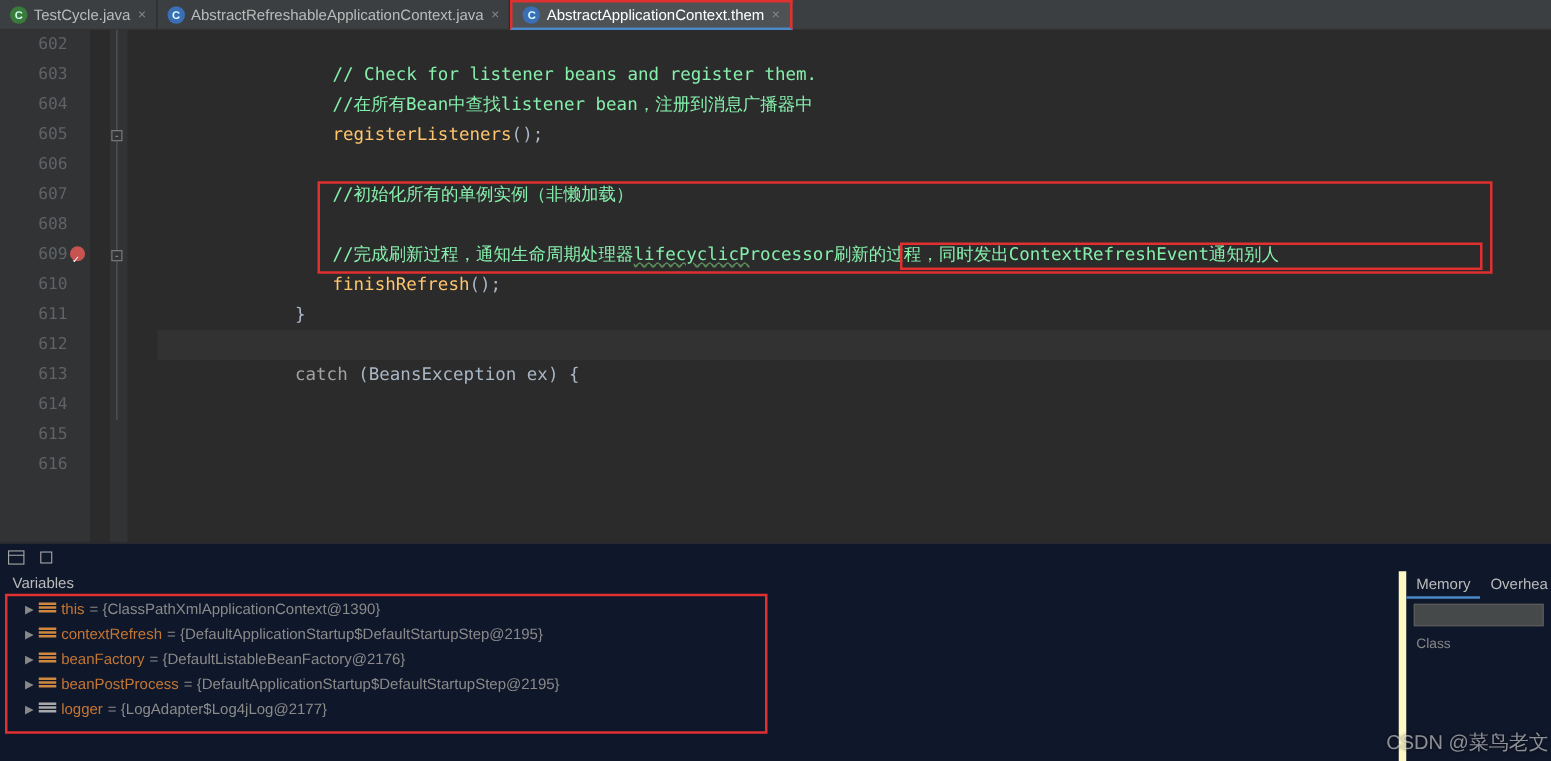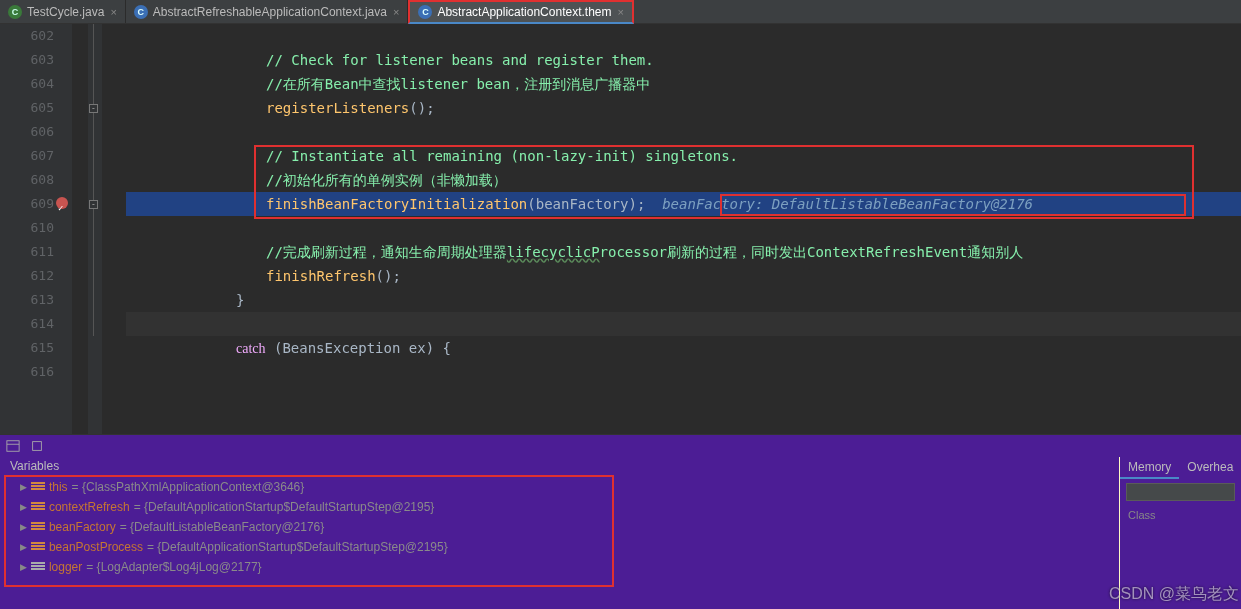--- a/index.html
+++ b/index.html
@@ -25,41 +25,41 @@
 .foldcol .foldminus { position:absolute; left:1px; top:8px; width:9px; height:9px; border:1px solid #777; background:#313335; font-size:8px; line-height:7px; text-align:center; color:#aaa; }
 
 .code { flex:1; font-size:14px; line-height:24px; position:relative; padding-left:8px; }
 .codeline { height:24px; white-space:pre; }
 .cl-hl { background:#214283; }
 .cl-cur { background:#323232; }
 .c-comment { color:#86efac; }
 .c-call { color:#ffc66d; }
 .c-id { color:#a9b7c6; }
 .c-punc { color:#a9b7c6; }
-.c-kw { color:#f0abfc;font-family:Liberation Serif, serif; }
+.c-kw { color:#a3a3a3; }
 .c-hint { color:#7da0c0; font-style:italic; }
 .indent { display:inline-block; width:140px; }
 
 .red-ann { position:absolute; border:2px solid #e03030; pointer-events:none; }
 
-.bottom { position:absolute; bottom:0; left:0; right:0; height:175px; background:#4c1d95; border-top:1px solid #323232; }
+.bottom { position:absolute; bottom:0; left:0; right:0; height:175px; background:#0f172a; border-top:1px solid #323232; }
 .btoolbar { height:22px; display:flex; align-items:center; padding:0 6px; gap:10px; color:#aaa; }
 .btoolbar .ticon { width:14px; height:14px; color:#aaa; }
 .section { display:flex; height:calc(100% - 22px); }
 .varpanel { flex:1; padding:0 6px; position:relative; }
 .varpanel .title { color:#bbb; font-size:12px; font-family:sans-serif; padding:2px 4px 4px; }
 .varrow { display:flex; align-items:center; height:20px; font-size:12px; font-family:sans-serif; padding-left:14px; }
 .varrow .arrow { color:#888; margin-right:4px; font-size:9px; }
 .varrow .vicon { width:14px; height:10px; margin-right:4px; display:flex; flex-direction:column; gap:1px; }
 .vicon .bar { height:2px; background:#d08840; }
 .vicon.link .bar { background:#aaa; }
 .varrow .vname { color:#c57633; }
 .varrow .vval { color:#8a8a8a; margin-left:4px; }
 
-.mempanel { width:122px; border-left:1px solid #fef9c3; display:flex; flex-direction:column; }
+.mempanel { width:122px; border-left:6px solid #fef9c3; display:flex; flex-direction:column; }
 .memtabs { display:flex; height:22px; font-size:12px; font-family:sans-serif; }
 .memtab { padding:3px 8px; color:#bbb; }
 .memtab.active { border-bottom:2px solid #4a88c7; }
 .memsearch { margin:4px 6px; }
 .memsearch input { width:100%; background:#45494a; border:1px solid #5a5a5a; color:#ccc; padding:2px 18px 2px 4px; font-size:11px; }
 .memhead { color:#888; font-size:11px; padding:4px 8px; font-family:sans-serif; }
 
 .watermark { position:absolute; right:2px; bottom:4px; color:#d0d0d0; font-size:16px; font-family:sans-serif; opacity:0.65; text-shadow:0 0 3px #000; }
 </style>
 </head>
@@ -145,23 +145,21 @@
       </div>
       <div class="fm"></div>
       <div class="fm"></div>
   </div>
   <div class="code">
     <div class="codeline"></div>
     <div class="codeline"><span class="indent"></span><span class="c-comment">// Check for listener beans and register them.</span></div>
     <div class="codeline"><span class="indent"></span><span class="c-comment">//在所有Bean中查找listener bean，注册到消息广播器中</span></div>
     <div class="codeline"><span class="indent"></span><span class="c-call">registerListeners</span><span class="c-punc">();</span></div>
     <div class="codeline"></div>
-    <div class="codeline"><span class="indent"></span><span class="c-comment">// Instantiate all remaining (non-lazy-init) singletons.</span></div>
     <div class="codeline"><span class="indent"></span><span class="c-comment">//初始化所有的单例实例（非懒加载）</span></div>
-    <div class="codeline cl-hl"><span class="indent"></span><span class="c-call">finishBeanFactoryInitialization</span><span class="c-id">(beanFactory)</span><span class="c-punc">;</span><span class="c-hint">  beanFactory: DefaultListableBeanFactory@2176 </span></div>
     <div class="codeline"></div>
     <div class="codeline"><span class="indent"></span><span class="c-comment"><span>//完成刷新过程，通知生命周期处理器</span><span style="text-decoration:underline wavy #5a8a5a">lifecyclicP</span><span>rocessor刷新的过程，同时发出ContextRefreshEvent通知别人</span></span></div>
     <div class="codeline"><span class="indent"></span><span class="c-call">finishRefresh</span><span class="c-punc">();</span></div>
     <div class="codeline"><span style="display:inline-block;width:110px"></span><span class="c-punc">}</span></div>
     <div class="codeline cl-cur"></div>
     <div class="codeline"><span style="display:inline-block;width:110px"></span><span class="c-kw">catch</span><span class="c-id"> (BeansException ex) {</span></div>
 
     <div class="red-ann" style="left:136px; top:121px; width:940px; height:74px;"></div>
     <div class="red-ann" style="left:602px; top:170px; width:466px; height:22px;"></div>
   </div>
@@ -182,21 +180,21 @@
       <div class="title">Variables</div>
       <div id="varrows">
           <div class="varrow">
             <span class="arrow">▶</span>
             <span class="vicon">
               <span class="bar"></span>
               <span class="bar"></span>
               <span class="bar"></span>
             </span>
             <span class="vname">this</span>
-            <span class="vval"> = {ClassPathXmlApplicationContext@3646}</span>
+            <span class="vval"> = {ClassPathXmlApplicationContext@1390}</span>
           </div>
           <div class="varrow">
             <span class="arrow">▶</span>
             <span class="vicon">
               <span class="bar"></span>
               <span class="bar"></span>
               <span class="bar"></span>
             </span>
             <span class="vname">contextRefresh</span>
             <span class="vval"> = {DefaultApplicationStartup$DefaultStartupStep@2195}</span>

